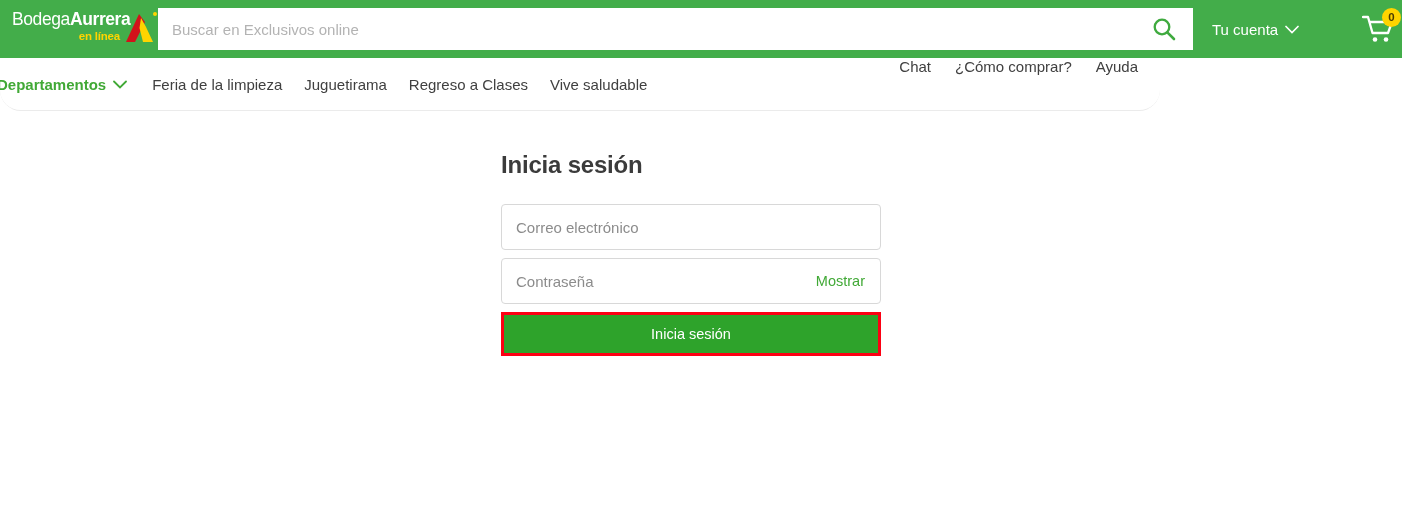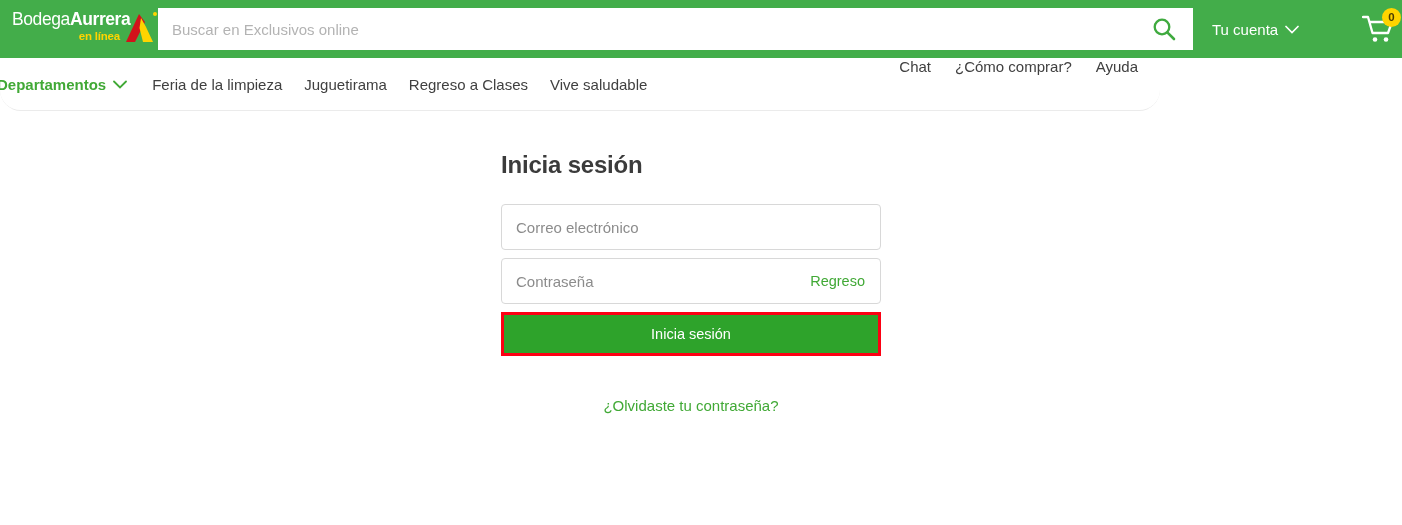--- a/index.html
+++ b/index.html
@@ -353,24 +353,23 @@
   <div class="form-wrap">
 
     <div class="form-title">Inicia sesión</div>
 
     <div class="field">
       <input type="text" placeholder="Correo electrónico" style="">
     </div>
 
     <div class="field">
       <input type="password" placeholder="Contraseña" style="">
-      <span class="show-link">Regreso</span>
+      <span class="show-link">Mostrar</span>
     </div>
 
     <div class="submit-outer">
       <button class="submit-btn">Inicia sesión</button>
     </div>
 
-    <a class="forgot">¿Olvidaste tu contraseña?</a>
 
 
   </div>
 </div>
 
 </body></html>

